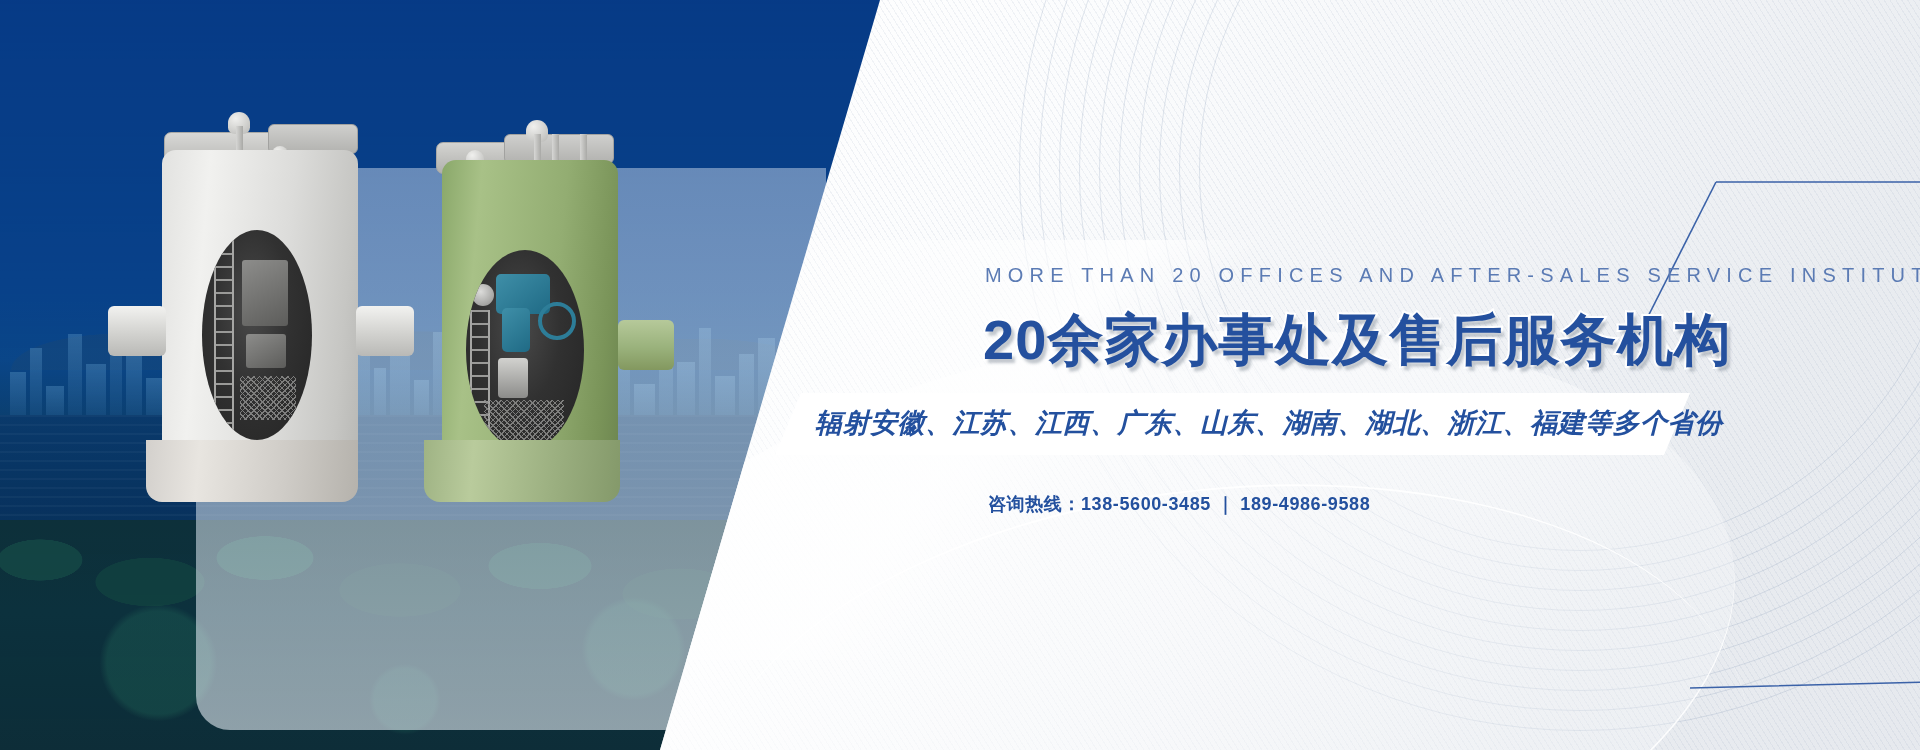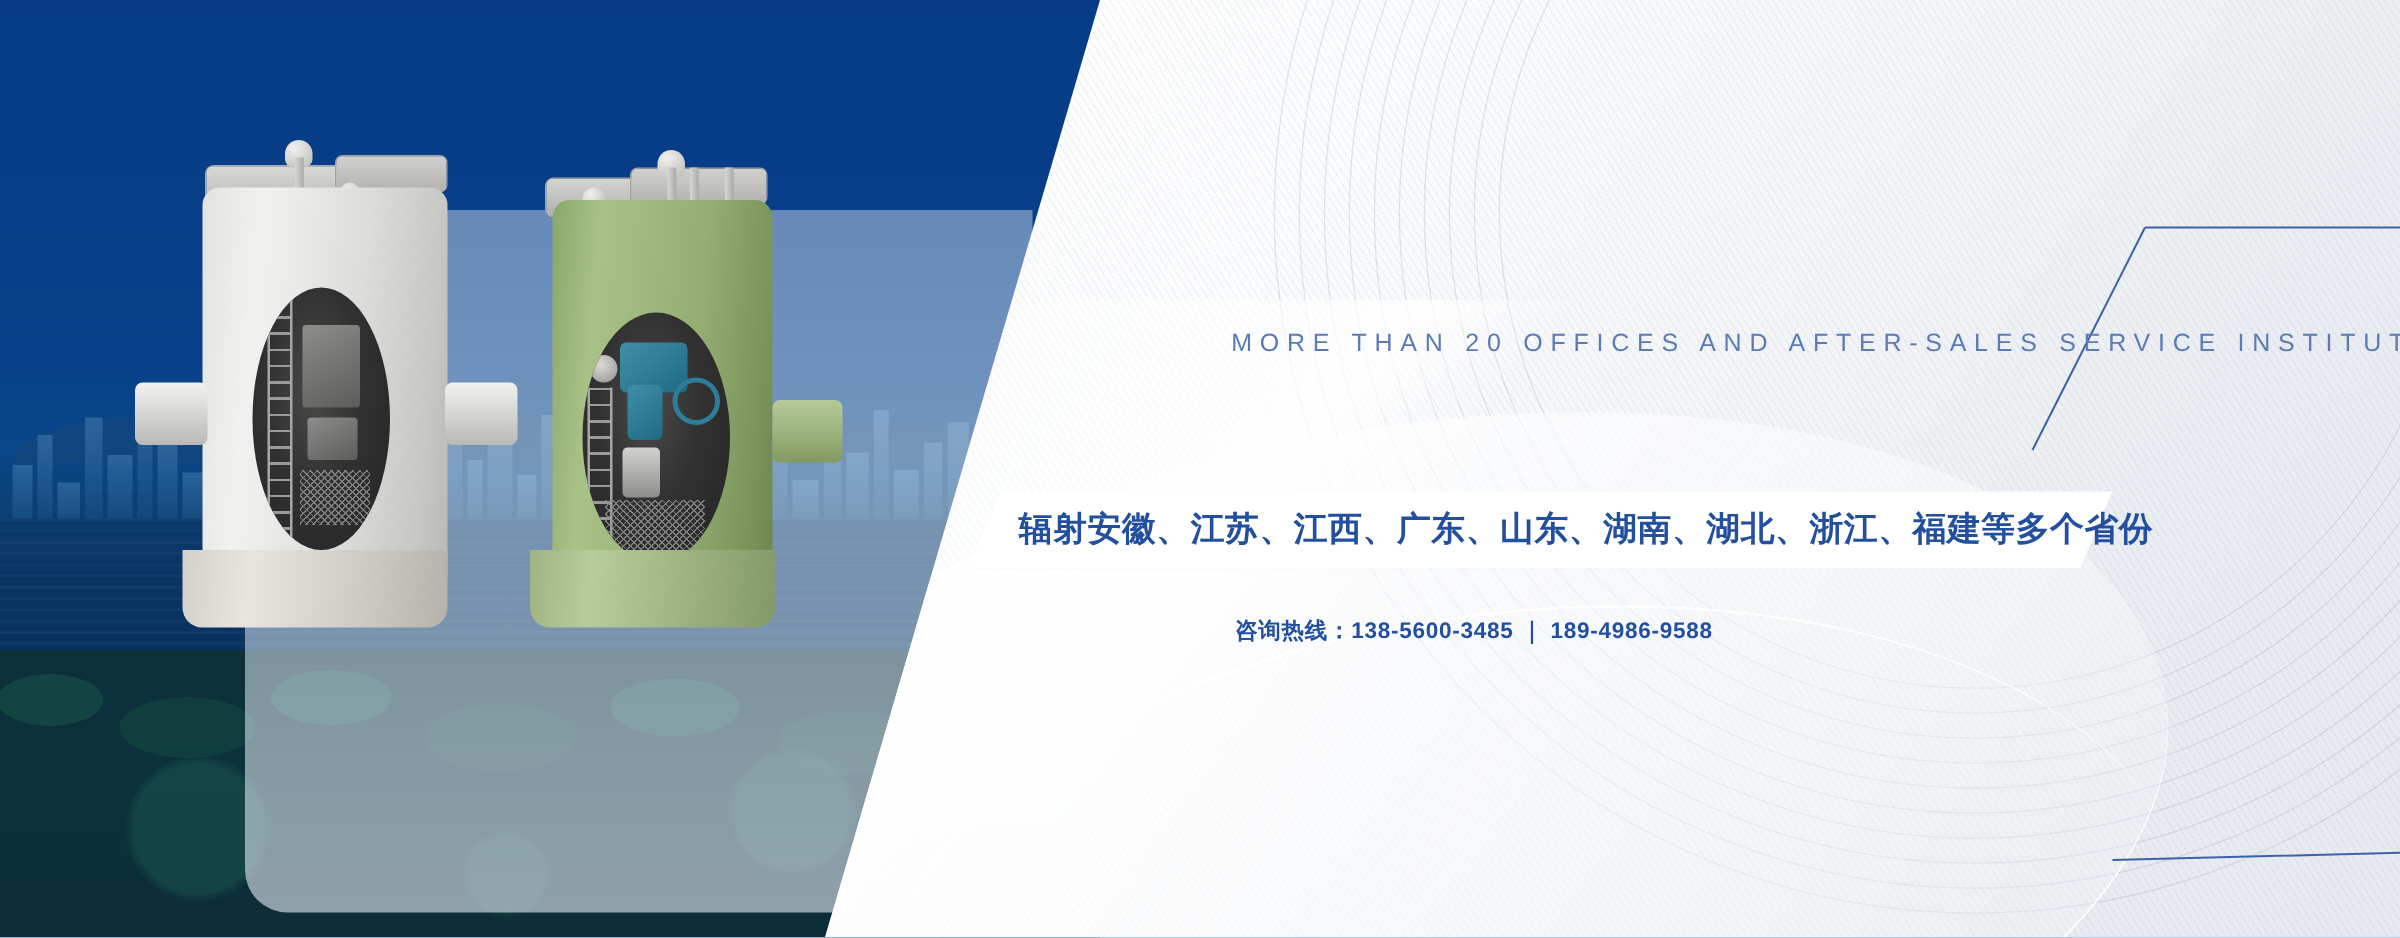--- a/index.html
+++ b/index.html
@@ -142,20 +142,21 @@
   .white-band{
     position:absolute;left:775px;top:393px;width:915px;height:62px;
     background:#ffffff;
     clip-path:polygon(26px 0,915px 0,889px 62px,0 62px);
     box-shadow:0 2px 5px rgba(120,135,155,.18);
   }
   .band-text{
     position:absolute;left:815px;top:405px;
     font-size:27px;font-weight:bold;color:#23509e;white-space:nowrap;
     letter-spacing:.5px;
+    font-style:italic;
   }
   .hotline{
     position:absolute;left:988px;top:492px;
     font-size:18px;font-weight:bold;color:#23509e;white-space:nowrap;
     letter-spacing:.6px;
   }
 
   
   .pump{position:absolute;}
 
@@ -335,17 +336,18 @@
       <div class="internals" style="left:6px;top:34px;width:22px;height:22px;border-radius:50%;background:radial-gradient(circle at 40% 35%,#dcdcda,#8e8e8c)"></div>
       <div class="ladder" style="left:4px;top:60px;height:120px"></div>
       <div class="internals" style="left:32px;top:108px;width:30px;height:40px;border-radius:4px;background:linear-gradient(180deg,#d2d2cf,#8c8c8a)"></div>
       <div class="mesh" style="left:18px;top:150px;width:80px;height:40px"></div>
     </div>
     <div class="pipe pipe-r" style="top:200px"></div>
     <div class="base"></div>
   </div>
 
   <div class="eyebrow">MORE THAN 20 OFFICES AND AFTER-SALES SERVICE INSTITUTIONS</div>
+  <div class="headline">20余家办事处及售后服务机构</div>
   <div class="white-band"></div>
   <div class="band-text">辐射安徽、江苏、江西、广东、山东、湖南、湖北、浙江、福建等多个省份</div>
   <div class="hotline">咨询热线：138-5600-3485 ｜ 189-4986-9588</div>
 
 </div>
 
 </body></html>

